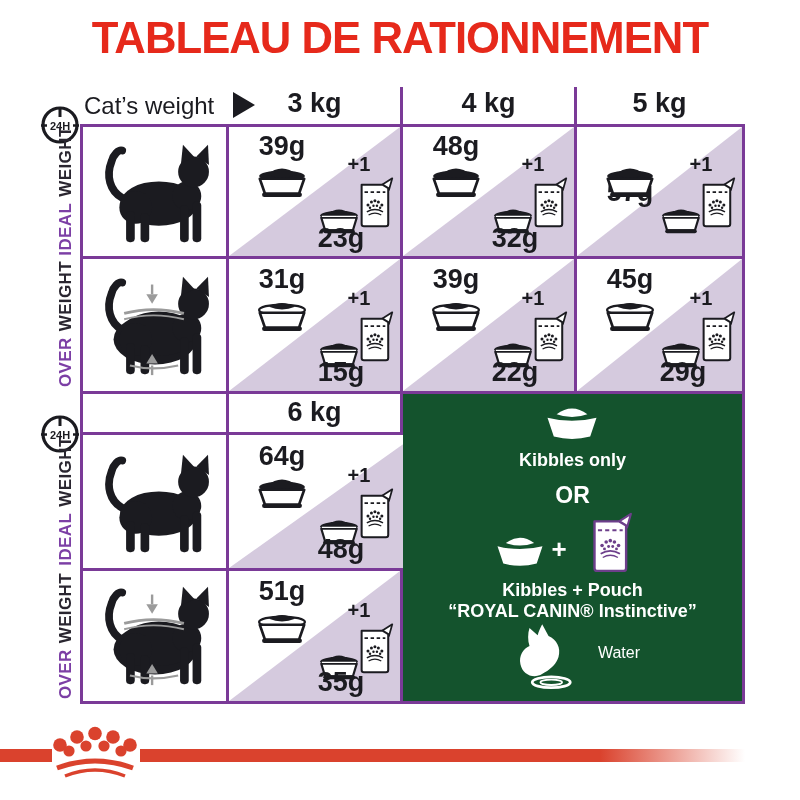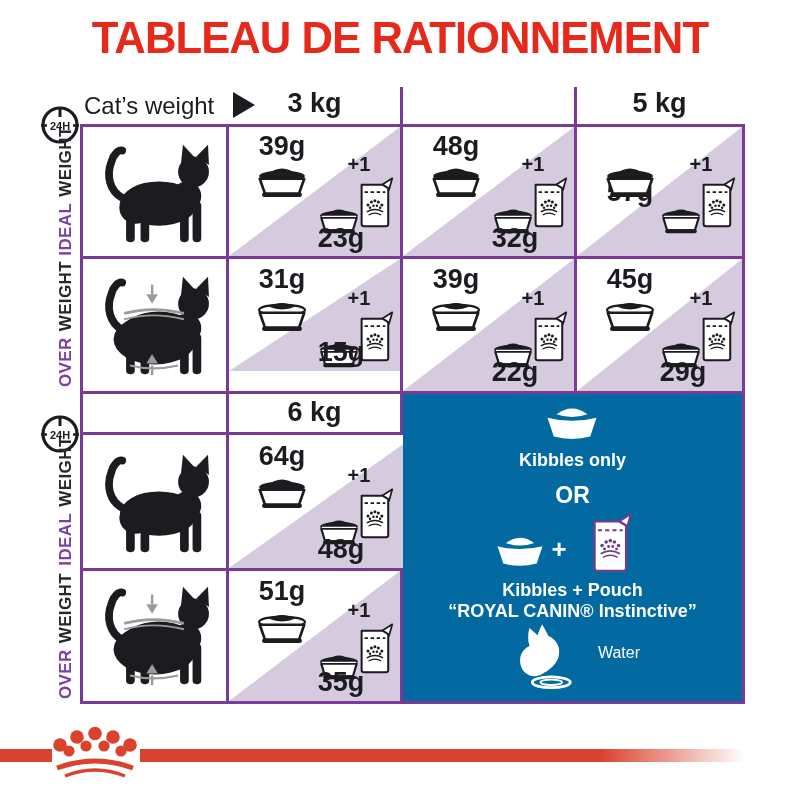--- a/index.html
+++ b/index.html
@@ -22,21 +22,21 @@
   .rl-rest{color:#2a2630;margin-left:6px;}
   
   .cell{background:#fff;}
   .cell .tri{position:absolute;inset:0;background:#d5cade;
              clip-path:polygon(0 100%,100% 0,100% 100%);}
   .val{position:absolute;font-size:27px;font-weight:700;text-align:center;}
   .plus1{position:absolute;font-size:20px;font-weight:700;text-align:center;}
   .ink-dark{--ink:#1b1b20;--paper:#fff;}
   .ink-panel{--ink:#6d3f8b;--paper:#fff;}
   
-  #panel{left:403px;top:394px;width:339px;height:307px;background:#0369a1;color:#fff;}
+  #panel{left:403px;top:394px;width:339px;height:307px;background:#14532d;color:#fff;}
   .ptxt{position:absolute;width:100%;text-align:center;font-weight:700;font-size:18px;color:#fff;}
   
   .redbar{background:#da422d;height:13px;top:749px;}
   #redbar-right{background:linear-gradient(90deg,#da422d 0%,#da422d 76%,rgba(218,66,45,0) 100%);}
   svg text{font-family:"Liberation Sans",sans-serif;}
 </style>
 </head>
 <body>
 
 <svg width="0" height="0" style="position:absolute">
@@ -151,20 +151,21 @@
   </defs>
 </svg>
 
 <div id="stage">
 
   <div id="title" class="abs">TABLEAU DE RATIONNEMENT</div>
 
   <div class="abs hdr-label" style="left:84px;top:92px;">Cat’s weight</div>
   <div class="abs tri-right" style="left:233px;top:92px;"></div>
   <div class="abs kg" style="left:229px;top:88px;width:171px;">3 kg</div>
+  <div class="abs kg" style="left:403px;top:88px;width:171px;">4 kg</div>
   <div class="abs kg" style="left:577px;top:88px;width:165px;">5 kg</div>
   <div class="abs kg" style="left:229px;top:397px;width:171px;">6 kg</div>
 
   <div class="abs gl" style="left:80px;top:124px;width:3px;height:580px;"></div>
   <div class="abs gl" style="left:226px;top:124px;width:3px;height:580px;"></div>
   <div class="abs gl" style="left:400px;top:87px;width:3px;height:617px;"></div>
   <div class="abs gl" style="left:574px;top:87px;width:3px;height:307px;"></div>
   <div class="abs gl" style="left:742px;top:124px;width:3px;height:580px;"></div>
   <div class="abs gl" style="left:80px;top:124px;width:665px;height:3px;"></div>
   <div class="abs gl" style="left:80px;top:256px;width:665px;height:3px;"></div>
@@ -246,21 +247,21 @@
       </svg>
     <div class="plus1" style="left:102px;top:26px;width:44px;">+1</div>
     <svg class="abs" style="left:122px;top:48px;" width="37" height="54">
         <use href="#pouch"></use>
       </svg>
     <svg class="abs" style="left:76px;top:78px;" width="56" height="31">
         <use href="#bowl-small"></use>
       </svg>
   </div>
 
-  <div class="abs cell ink-dark" style="left:229px;top:259px;width:171px;height:112px;">
+  <div class="abs cell ink-dark" style="left:229px;top:259px;width:171px;height:132px;">
     <div class="tri"></div>
     <div class="val" style="left:8px;top:5px;width:90px;">31g</div>
     <svg class="abs" style="left:20px;top:40px;" width="66" height="34">
         <use href="#bowl-lean"></use>
       </svg>
     <div class="plus1" style="left:108px;top:28px;width:44px;">+1</div>
     <svg class="abs" style="left:128px;top:50px;" width="37" height="54">
         <use href="#pouch"></use>
       </svg>
     <svg class="abs" style="left:82px;top:80px;" width="56" height="31">

